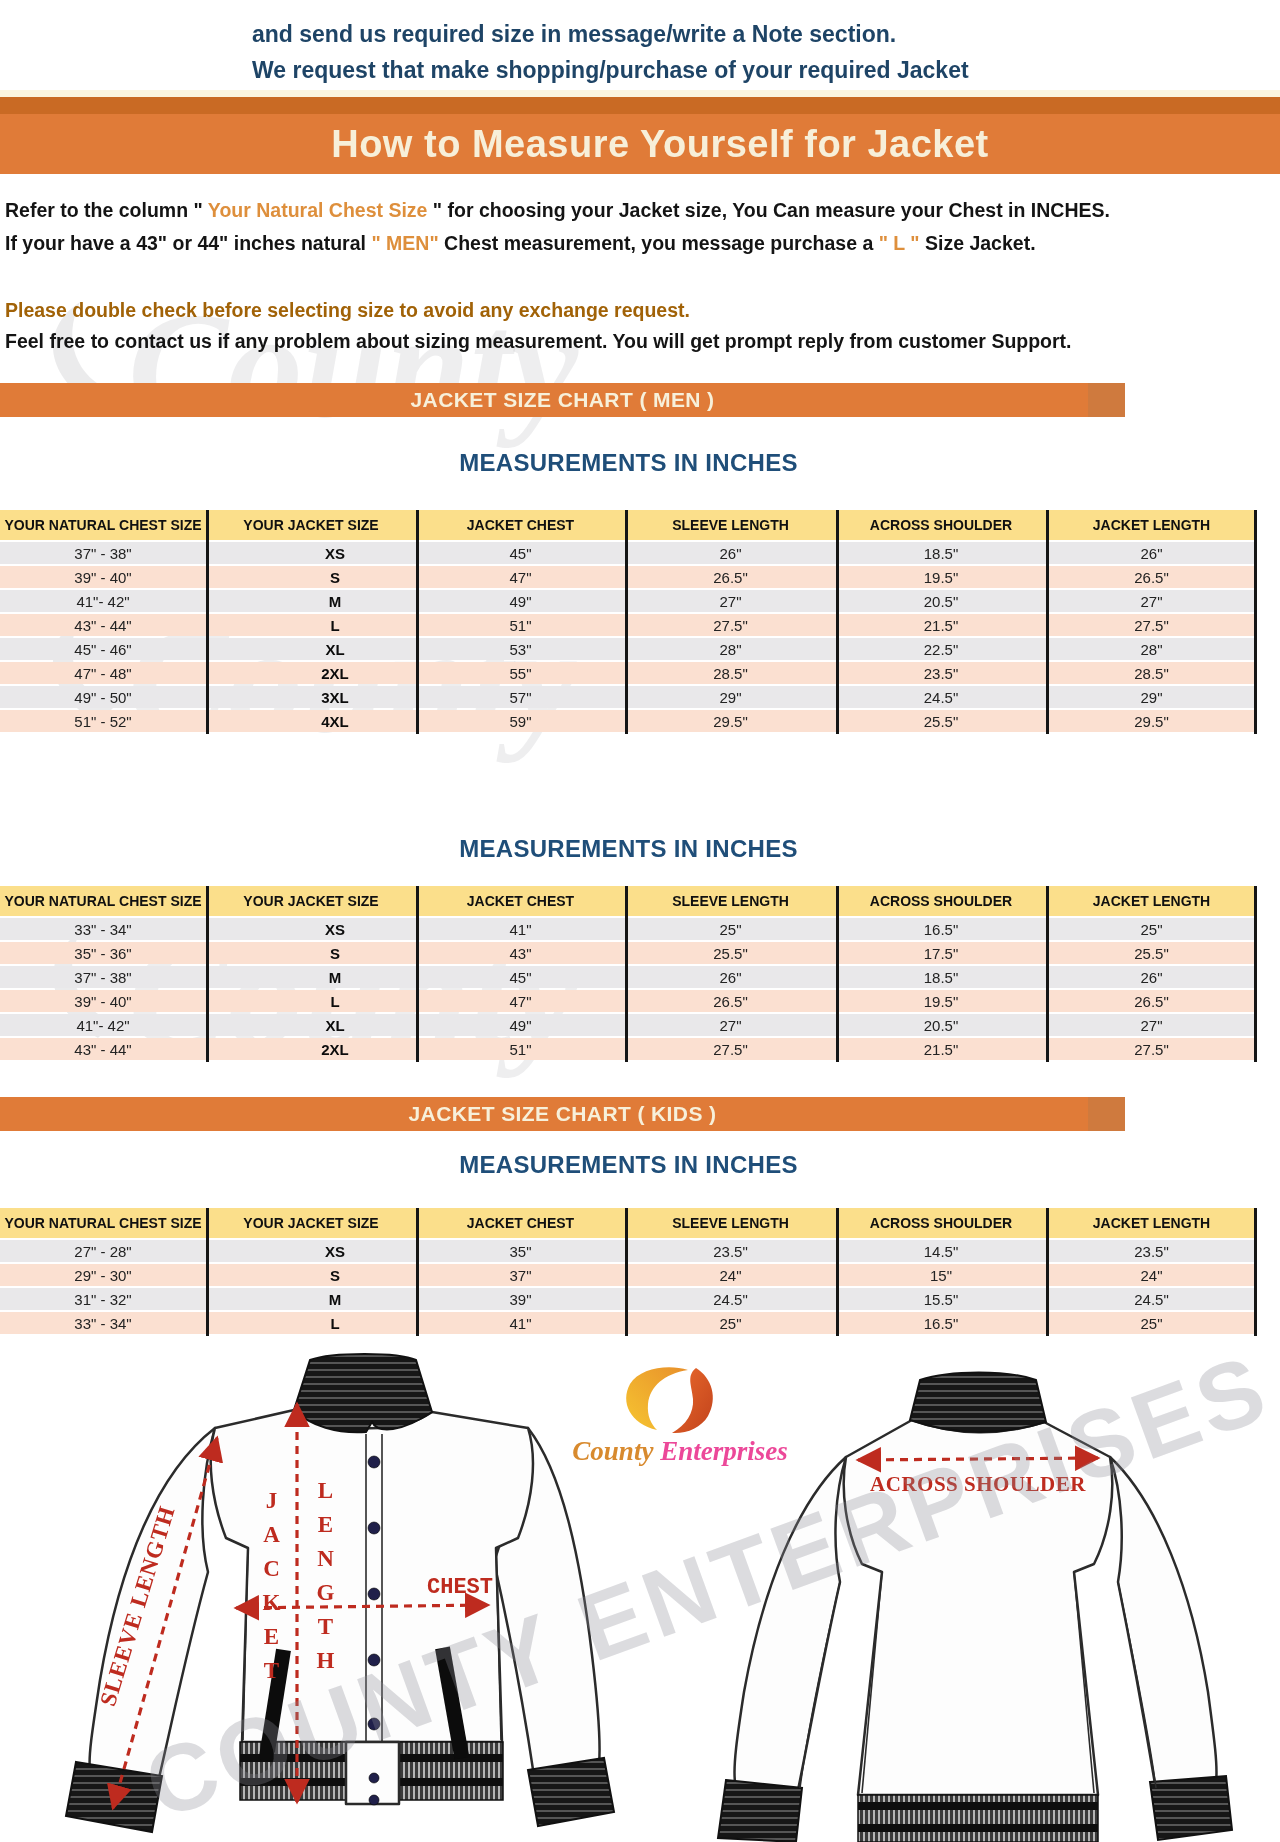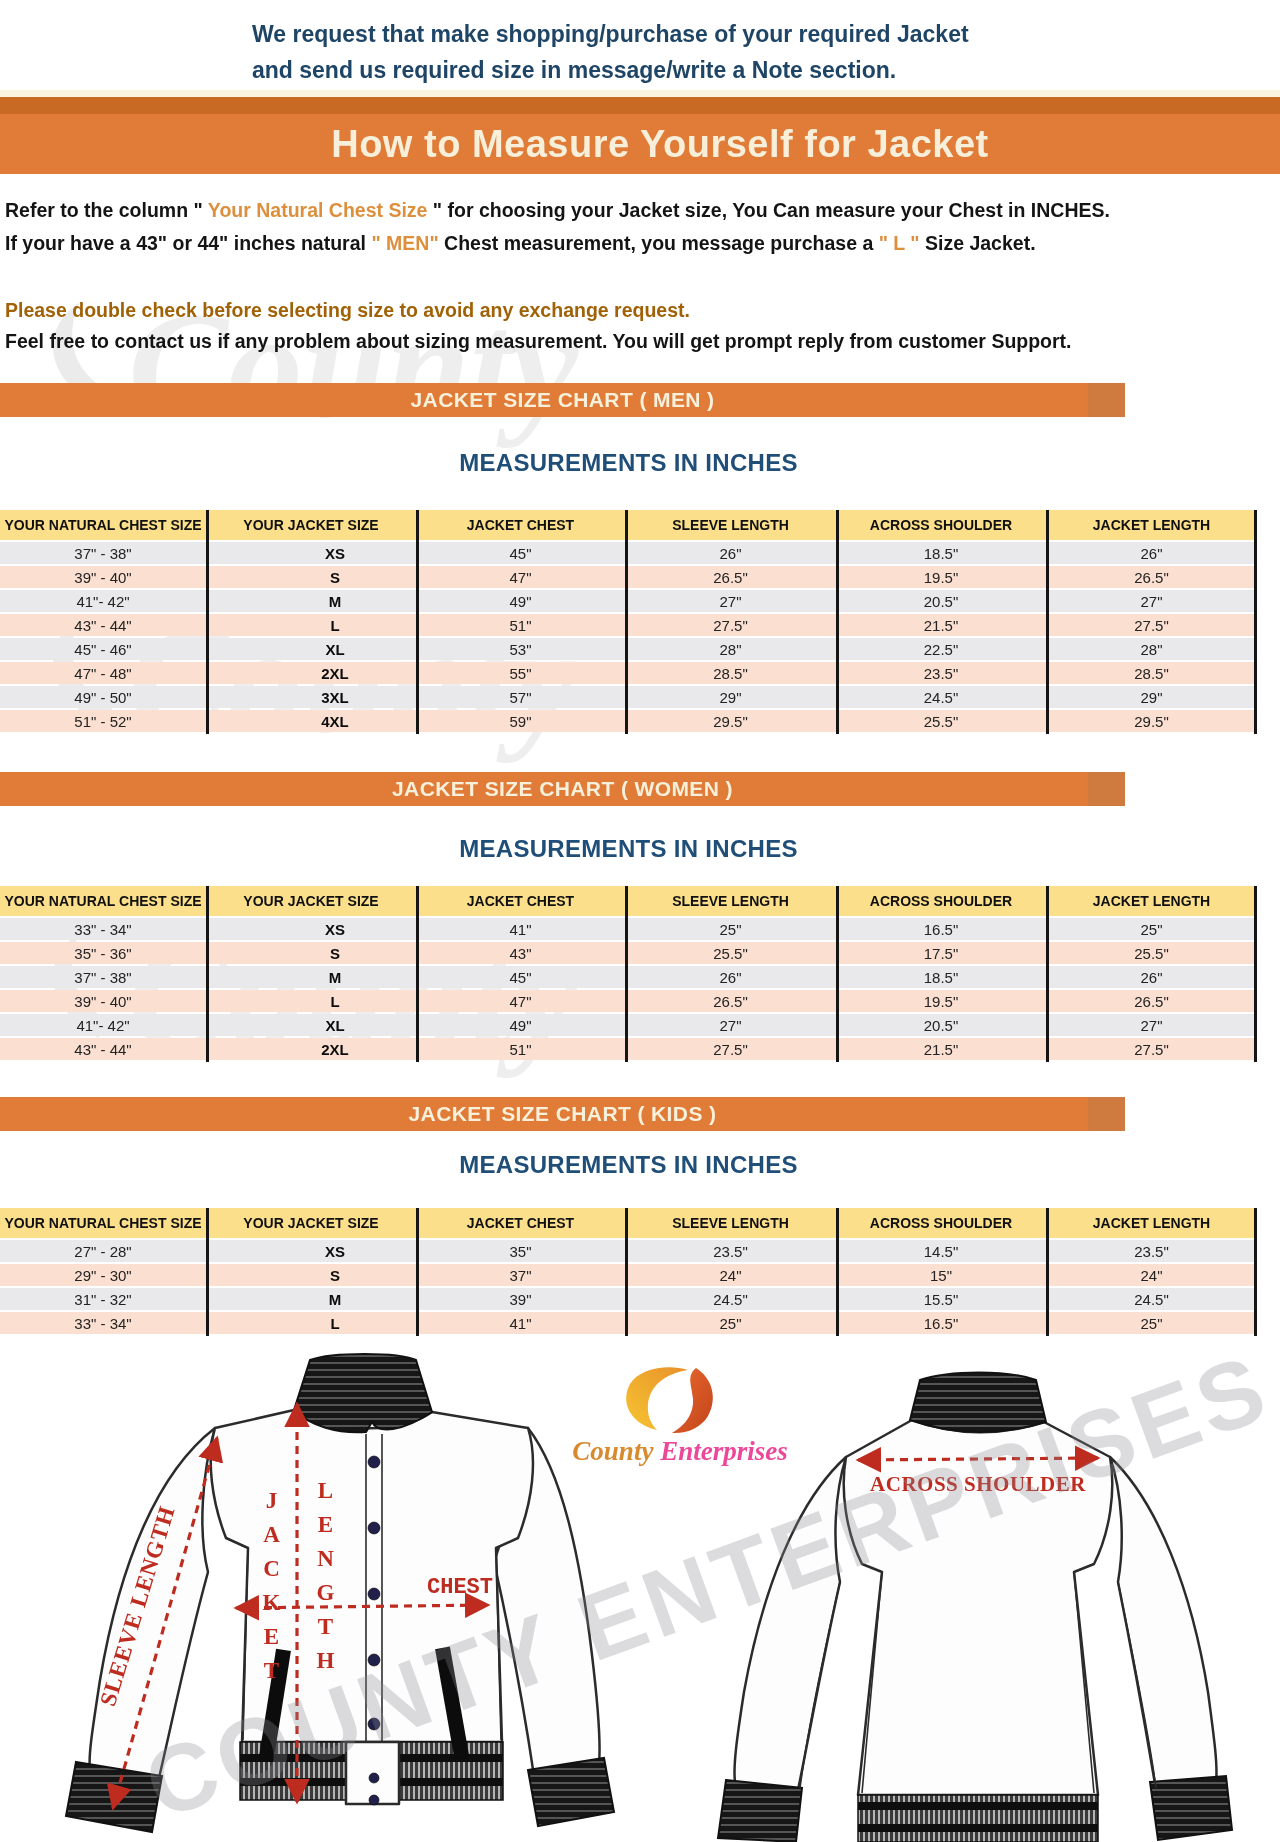--- a/index.html
+++ b/index.html
@@ -98,22 +98,22 @@
   <svg class="wm-swoosh" style="left:28px;top:615px" width="95" height="115">
       <path d="M70,108 C18,78 10,30 52,2 C34,40 48,78 86,92 Z" fill="rgba(90,90,100,0.12)"></path>
     </svg>
   <div class="wm-county" style="top:605px">County</div>
   <svg class="wm-swoosh" style="left:28px;top:930px" width="95" height="115">
       <path d="M70,108 C18,78 10,30 52,2 C34,40 48,78 86,92 Z" fill="rgba(90,90,100,0.12)"></path>
     </svg>
   <div class="wm-county" style="top:920px">County</div>
 
   <div class="intro">
+    <div>and send us required size in message/write a Note section.</div>
     <div>We request that make shopping/purchase of your required Jacket</div>
-    <div>and send us required size in message/write a Note section.</div>
   </div>
 
   <div class="main-band">
     <div class="band-top"></div>
     <div class="band-strip"></div>
     <div class="band-main">
       <span>How to Measure Yourself for Jacket</span>
     </div>
   </div>
 
@@ -206,23 +206,20 @@
         <div class="t-cell">29.5"</div>
       </div>
       <div class="vline" style="left: 206px;"></div>
       <div class="vline" style="left: 416px;"></div>
       <div class="vline" style="left: 625px;"></div>
       <div class="vline" style="left: 836px;"></div>
       <div class="vline" style="left: 1046px;"></div>
       <div class="vline" style="left: 1254px;"></div>
     </div>
 
-  <div class="sec-band b1">
-    <span>JACKET SIZE CHART ( WOMEN )</span>
-  </div>
   <div class="mih-wrap m1">
     <span class="mih">MEASUREMENTS IN INCHES</span>
   </div>
   <div class="size-table tt1">
       <div class="t-row head">
         <div class="t-cell th">YOUR NATURAL CHEST SIZE</div>
         <div class="t-cell th">YOUR JACKET SIZE</div>
         <div class="t-cell th">JACKET CHEST</div>
         <div class="t-cell th">SLEEVE LENGTH</div>
         <div class="t-cell th">ACROSS SHOULDER</div>

